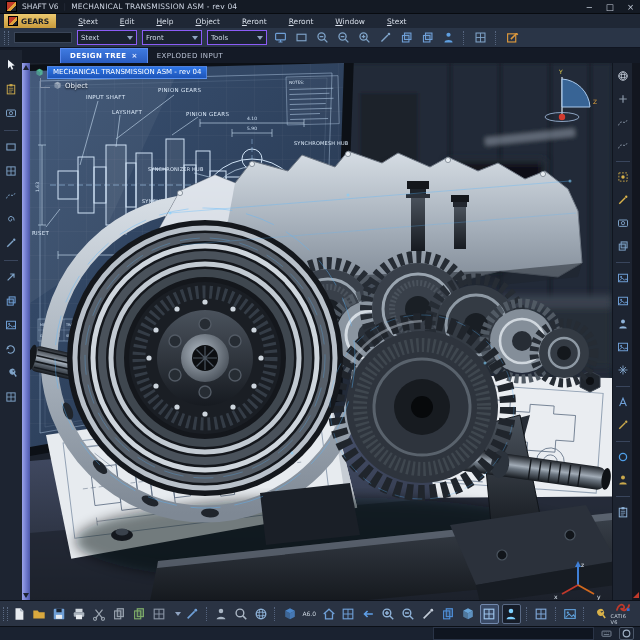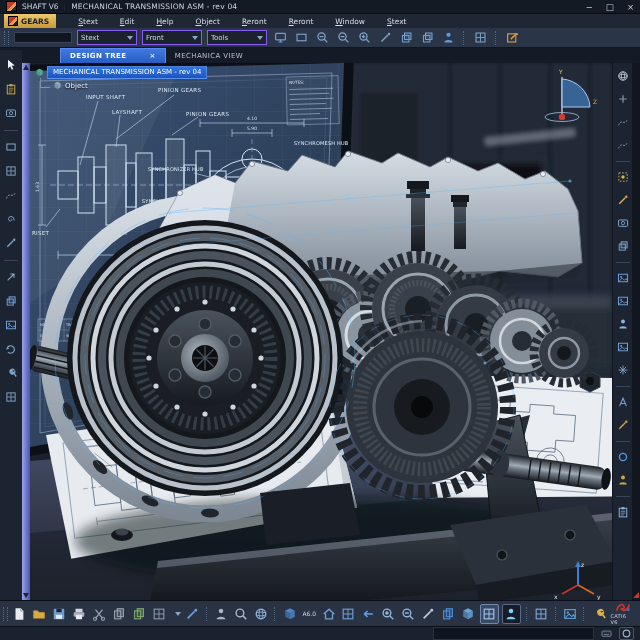--- a/index.html
+++ b/index.html
@@ -39,21 +39,21 @@
          align-items:center;justify-content:space-between;padding:0 3px;font-size:7px;color:#cfd9e6;}
   .caret{width:0;height:0;border-left:3px solid transparent;border-right:3px solid transparent;
          border-top:4px solid #8fa3c0;margin-left:4px;}
   .icbtn{width:16px;height:16px;display:flex;align-items:center;justify-content:center;border-radius:2px;}
   .icbtn svg{width:13px;height:13px;}
   .vdiv{width:1px;height:14px;border-left:1px dotted #55647e;margin:0 2px;}
 
   
   .tabrow{position:absolute;left:0;top:48px;width:640px;height:15px;background:#141a26;
           border-bottom:1px solid #2b3850;display:flex;align-items:flex-end;}
-  .tab{height:14px;display:flex;align-items:center;gap:23px;padding:0 9px;font-size:7px;
+  .tab{height:14px;display:flex;align-items:center;gap:5px;padding:0 9px;font-size:7px;
        letter-spacing:.4px;color:#b9c2d4;margin-top:32px;}
   .tab.active{background:linear-gradient(#3f7ae0,#2a5cc0);color:#fff;font-weight:bold;
               border:1px solid #5a8af0;border-bottom:none;}
   .tab .x{font-size:7px;color:#dfe8ff;}
   .tab-spacer{width:60px;}
 
   
   .sidebar-left{position:absolute;left:0;top:50px;width:22px;height:550px;background:#1d2431;
                 display:flex;flex-direction:column;align-items:center;padding-top:6px;gap:5px;box-sizing:border-box;}
   .sidebar-left svg,.sidebar-right svg{width:12px;height:12px;}
@@ -355,21 +355,21 @@
       </span>
   </div>
 
   <div class="tabrow">
     <span class="tab-spacer"></span>
     <span class="tab active">
       <span>DESIGN TREE</span>
         <span class="x">×</span>
     </span>
     <span class="tab">
-        <span>MECHANICA VIEW</span>
+        <span>EXPLODED INPUT</span>
       </span>
   </div>
 
   <div class="sidebar-left">
     <span style="color:#eef2f7"><svg width="12" height="12">
           <use href="#s-cursor"></use>
         </svg></span>
     <span style="color:#c9a84c"><svg width="12" height="12">
           <use href="#s-clipboard"></use>
         </svg></span>

